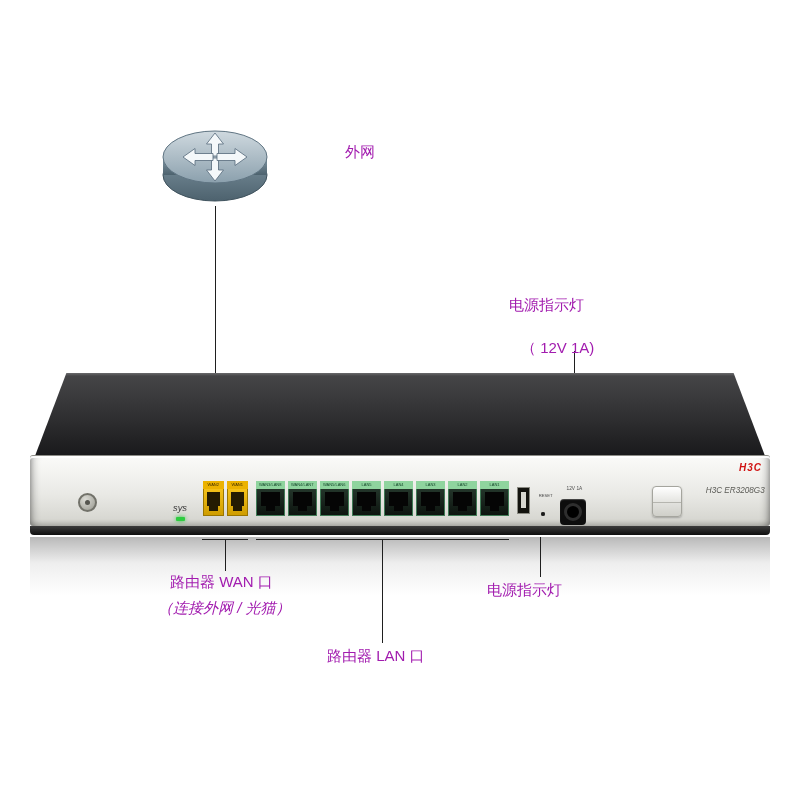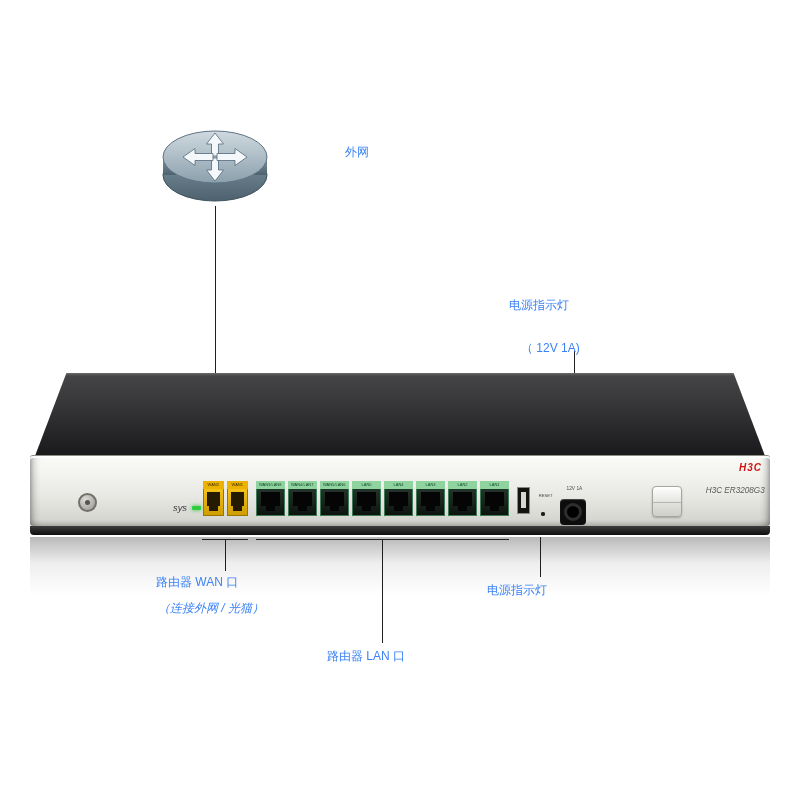--- a/index.html
+++ b/index.html
@@ -2,21 +2,21 @@
 <html style="--brand-red: #d01212; --wan-port-yellow: #ecb200; --lan-port-green: #8fd49e; --sys-led-green: #2ecc40; --annotation-line: #1f1f1f;"><head>
 <meta charset="utf-8">
 <style>
   html,body{margin:0;padding:0;background:#fff;}
   .canvas{
     position:relative;width:800px;height:800px;background:#ffffff;overflow:hidden;
     font-family:"Liberation Sans",sans-serif;color:#111;
   }
 
   
-  .ann{position:absolute;font-size:12px;line-height:22px;color:#3b82f6;white-space:nowrap;z-index:5;}
+  .ann{position:absolute;font-size:15px;line-height:22px;color:#a21caf;white-space:nowrap;z-index:5;}
 
   
   .vline{position:absolute;width:1px;background:var(--annotation-line,#1f1f1f);}
   .hline{position:absolute;height:1px;background:var(--annotation-line,#1f1f1f);}
   .behind{z-index:1;}
   .front{z-index:4;}
 
   
   .router-icon{position:absolute;left:158px;top:112px;width:114px;height:97px;z-index:3;}
 
@@ -44,21 +44,21 @@
   .reflection{
     position:absolute;left:30px;top:537px;width:740px;height:58px;z-index:2;
     background:linear-gradient(180deg,rgba(70,70,70,.38) 0%,rgba(150,150,150,.16) 45%,rgba(255,255,255,0) 100%);
   }
 
   
   .screw{position:absolute;left:48px;top:37px;width:15px;height:15px;border-radius:50%;
     background:radial-gradient(circle at 35% 30%,#dcdcd6,#98988f);border:2px solid #72726a;}
   .screw-dot{width:5px;height:5px;background:#55554f;border-radius:50%;margin:5px auto;}
 
-  .sys{position:absolute;left:141px;top:46px;display:flex;align-items:center;gap:3px;}
+  .sys{position:absolute;left:141px;top:46px;display:flex;align-items:center;gap:3px;flex-direction:column;}
   .sys-text{font-style:italic;color:#3a3a3a;}
   .sys-led{width:9px;height:4px;border-radius:1px;background:var(--sys-led-green,#2ecc40);
     box-shadow:0 0 4px var(--sys-led-green,#2ecc40);}
 
   .wan-group{position:absolute;left:173px;top:25px;display:flex;gap:3px;}
   .lan-group{position:absolute;left:226px;top:25px;display:flex;gap:3px;}
   .port{display:flex;flex-direction:column;}
   .port.wan{width:21px;}
   .port.lan{width:29px;}
   .plabel{height:8px;display:flex;align-items:center;justify-content:center;overflow:hidden;}
@@ -277,20 +277,20 @@
   <div class="vline front" style="left:225px;top:539px;height:32px;"></div>
   <div class="vline front" style="left:540px;top:537px;height:40px;"></div>
   <div class="hline front" style="left:256px;top:539px;width:253px;"></div>
   <div class="vline front" style="left:382px;top:539px;height:104px;"></div>
 
   <div class="ann" style="left:345px;top:141px;">外网</div>
 
   <div class="ann" style="left:509px;top:294px;">电源指示灯</div>
   <div class="ann" style="left:521px;top:320px;margin-top:17px;">（ 12V 1A)</div>
 
-  <div class="ann" style="left:156px;top:571px;">路由器 WAN 口</div>
+  <div class="ann" style="left:170px;top:571px;">路由器 WAN 口</div>
   <div class="ann" style="left:158px;top:597px;font-style:italic;">（连接外网 / 光猫）</div>
 
   <div class="ann" style="left:487px;top:579px;">电源指示灯</div>
 
   <div class="ann" style="left:327px;top:645px;">路由器 LAN 口</div>
 
 </div>
 
 </body></html>

